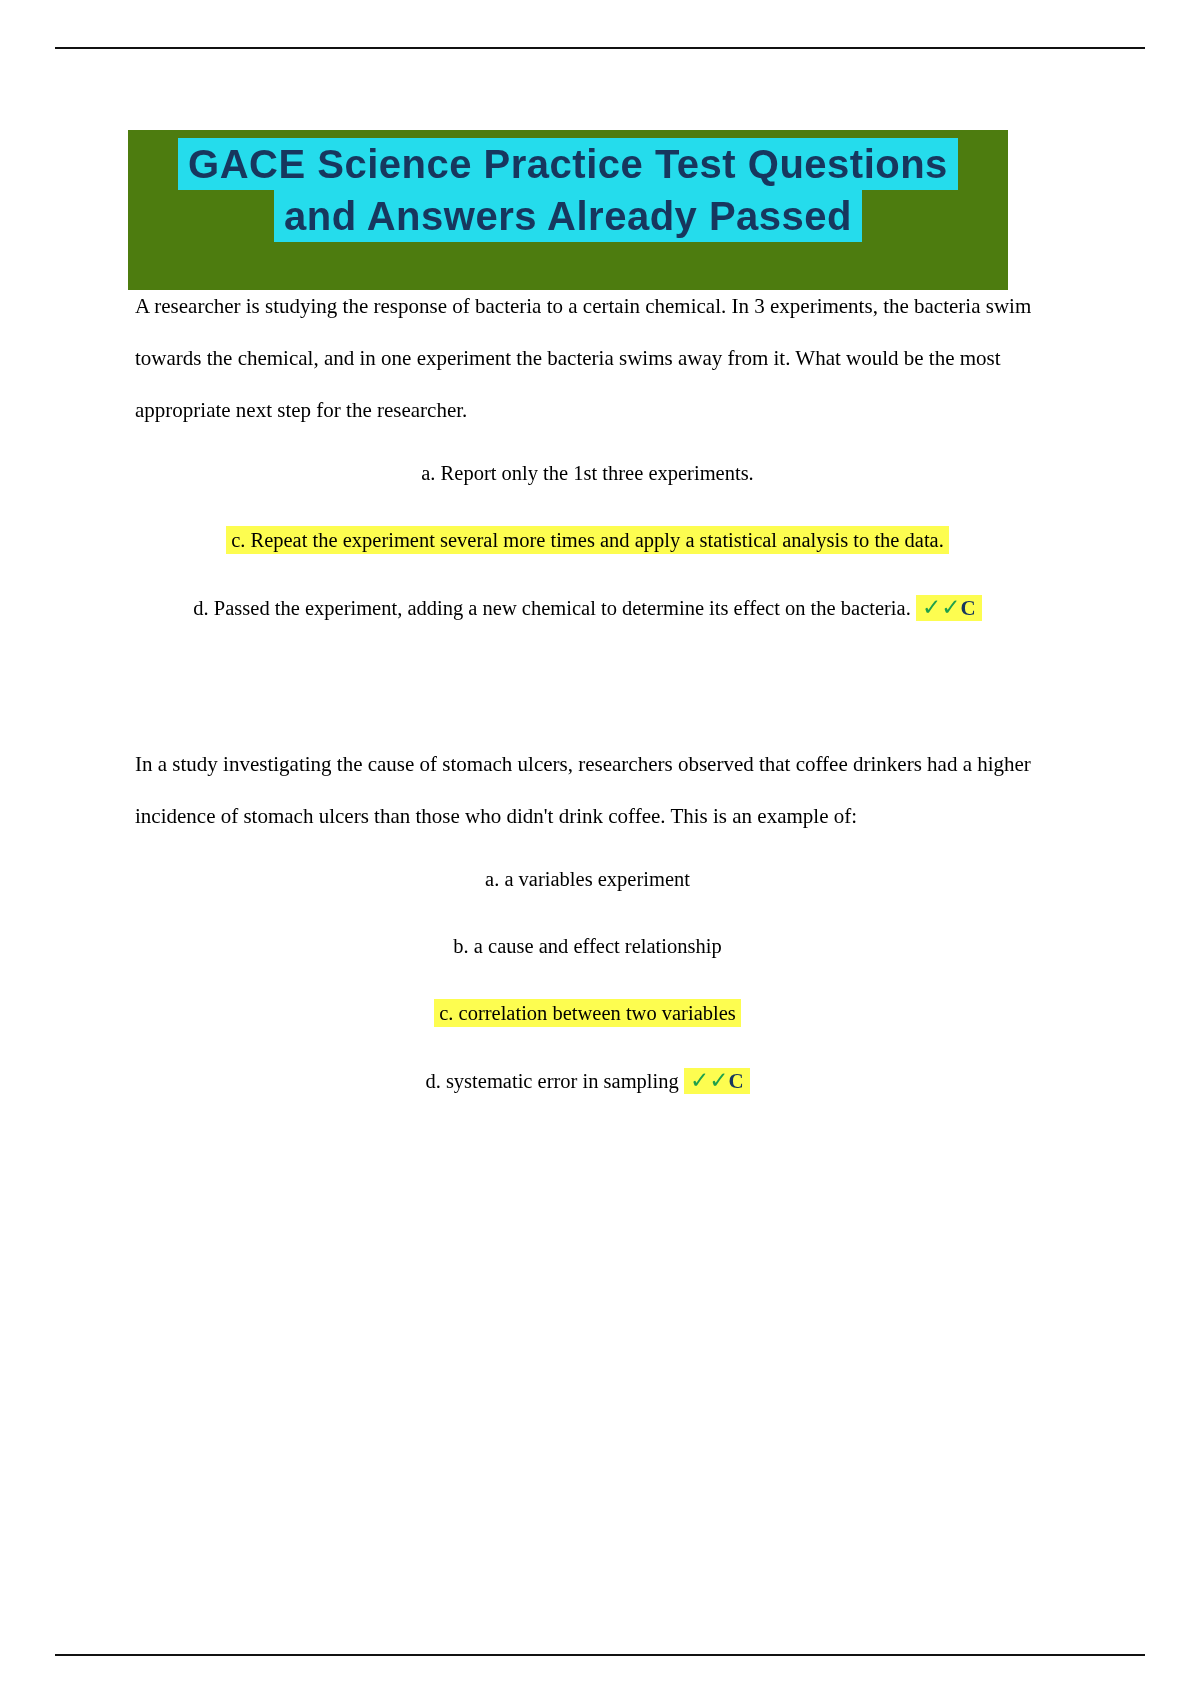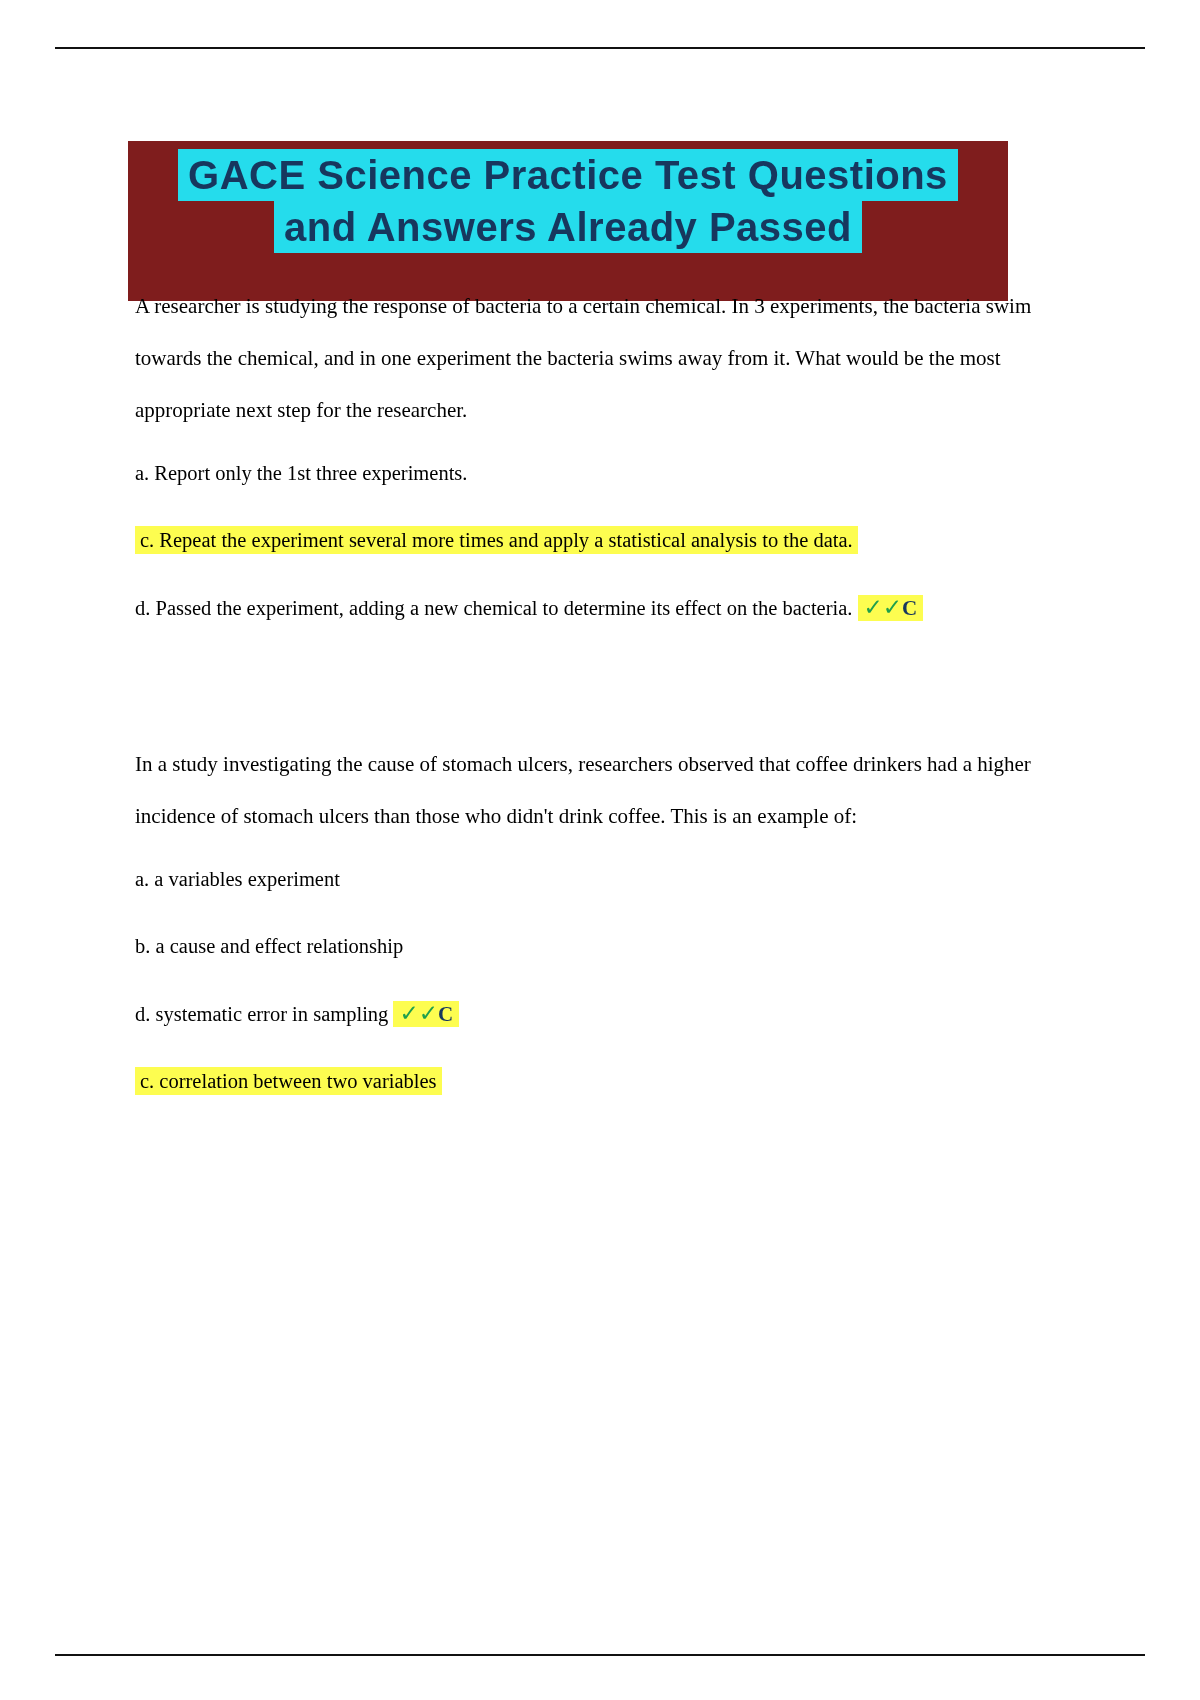--- a/index.html
+++ b/index.html
@@ -12,22 +12,22 @@
     overflow:hidden;
   }
   .rule{
     position:absolute;left:55px;width:1090px;height:0;
     border-top:2px solid #111;
   }
   .rule.top{top:47px;}
   .rule.bottom{top:1654px;}
 
   .title-panel{
-    position:absolute;left:128px;top:141px;width:880px;height:160px;
-    background:#7f1d1d;
+    position:absolute;left:128px;top:130px;width:880px;height:160px;
+    background:#4d7c0f;
     text-align:center;
     box-sizing:border-box;
     padding-top:8px;
   }
   .title-line{
     display:inline-block;
     background:#25dcec;
     color:#17375e;
     font-family:"Liberation Sans", sans-serif;
     font-weight:bold;
@@ -42,20 +42,21 @@
   }
   .q-text{
     font-size:21px;
     line-height:52px;
     margin:0 0 22px 0;
   }
   .option{
     font-size:20.5px;
     line-height:30px;
     margin:0 0 37px 0;
+    text-align:center;
   }
   .hl{
     background:#fdfd50;
     padding:3px 5px;
     margin-top:26px;
   }
   .mark{
     background:#fdfd50;
     padding:2px 6px;
     white-space:nowrap;
@@ -107,26 +108,26 @@
 
     <p class="q-text">In a study investigating the cause of stomach ulcers, researchers observed that coffee drinkers had a higher incidence of stomach ulcers than those who didn't drink coffee. This is an example of:</p>
 
     <div class="option">
       <span>a. a variables experiment</span>
     </div>
     <div class="option">
       <span>b. a cause and effect relationship</span>
     </div>
     <div class="option">
+      <span class="hl">c. correlation between two variables</span>
+    </div>
+    <div class="option">
       <span>d. systematic error in sampling</span>
       <span class="mark">
         <span class="checks">✓✓</span><span class="letter">C</span>
       </span>
-    </div>
-    <div class="option">
-      <span class="hl">c. correlation between two variables</span>
     </div>
 
   </div>
 
   <div class="rule bottom"></div>
 
 </div>
 
 </body></html>

